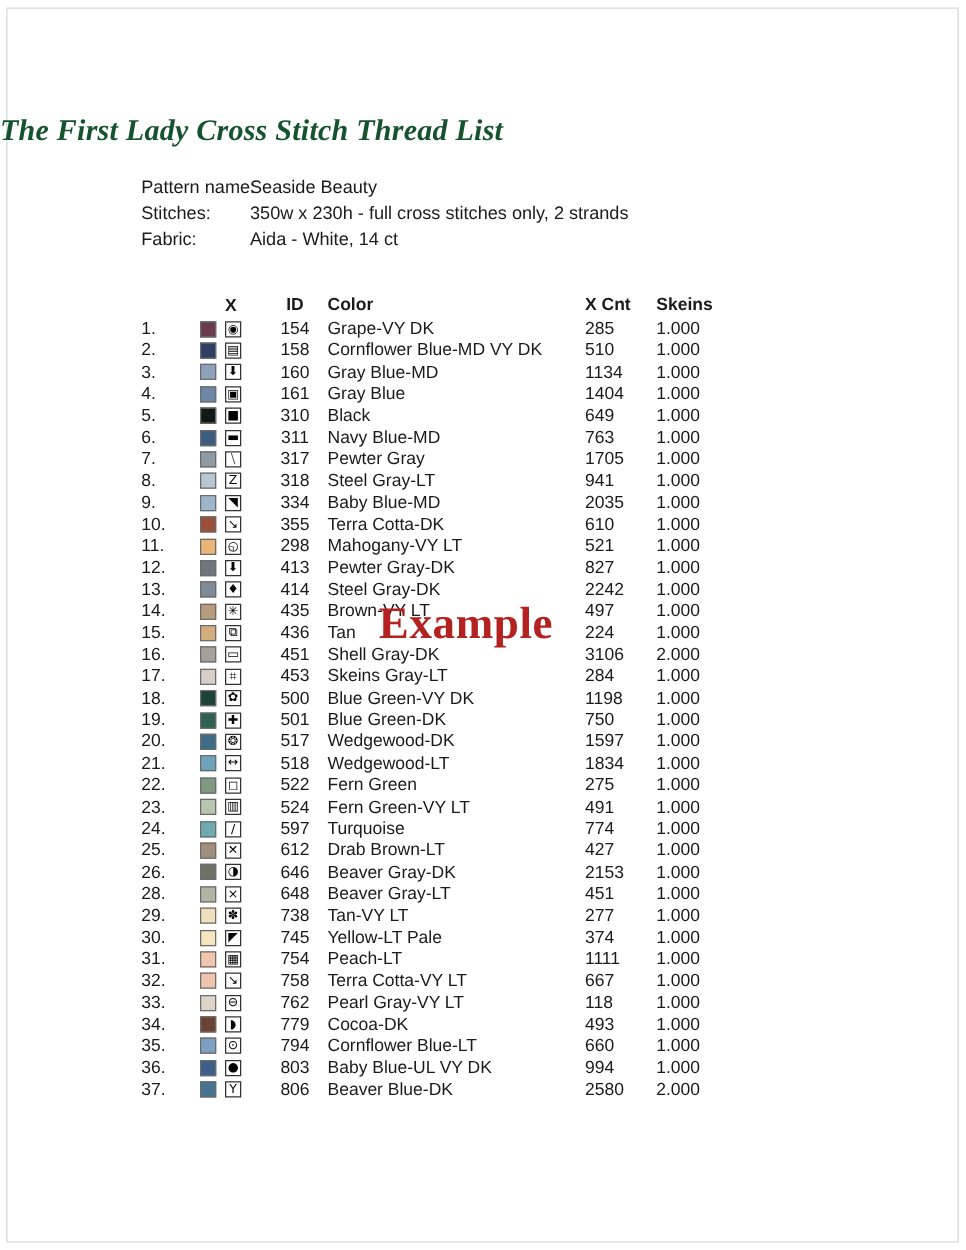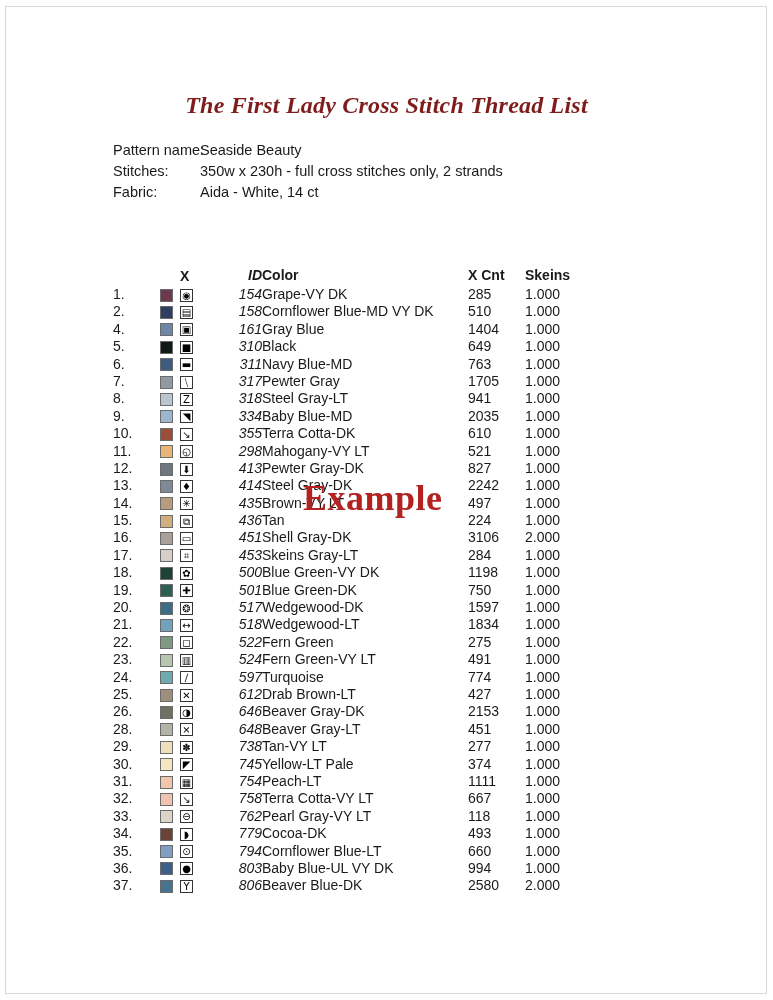--- a/index.html
+++ b/index.html
@@ -28,26 +28,26 @@
     width: 762px;
     height: 988px;
     border: 1px solid #d8d8d8;
     box-sizing: border-box;
     pointer-events: none;
   }
   .doc-title {
     position: absolute;
     left: 0; top: 92px;
     width: 773px;
-    text-align: center;
+    text-align: left;
     font-family: "Liberation Serif", serif;
     font-style: italic;
     font-weight: bold;
     font-size: 24px;
-    color: #7f1d1d;
+    color: #14532d;
     letter-spacing: 0.2px;
   }
   .meta {
     position: absolute;
     left: 113px;
     top: 140px;
     width: 600px;
     font-size: 14.5px;
     color: #1a1a1a;
   }
@@ -82,22 +82,22 @@
     white-space: nowrap;
   }
   .tr {
     height: 17.4px;
     line-height: 17.4px;
     white-space: nowrap;
   }
   .c-num    { display:inline-block; width: 47px; text-align: left; }
   .c-swatch { display:inline-block; width: 20px; text-align: left; vertical-align: middle;}
   .c-sym    { display:inline-block; width: 30px; text-align: left; vertical-align: middle;}
-  .c-id     { display:inline-block; width: 52px; text-align: right; font-style: italic; }
-  .c-color  { display:inline-block; width: 206px; text-align: left; margin-top: 32px; }
+  .c-id     { display:inline-block; width: 52px; text-align: center; }
+  .c-color  { display:inline-block; width: 206px; text-align: left; }
   .c-cnt    { display:inline-block; width: 57px; text-align: left; }
   .c-skeins { display:inline-block; width: 60px; text-align: left; }
 
   .th-row .c-num    { width: 47px; }
   .th-row .c-swatch { width: 20px; }
   .th-row .c-sym    { width: 30px; }
 
   .swatch {
     display: inline-block;
     width: 13px;
@@ -154,20 +154,21 @@
     </div>
   </div>
 
   <div class="thread-table">
     <div class="th-row">
       <span class="c-num"></span><span class="c-swatch"></span><span class="c-sym">X</span><span class="c-id">ID</span><span class="c-color">Color</span><span class="c-cnt">X Cnt</span><span class="c-skeins">Skeins</span>
     </div>
     <div id="rows-container">
         <div class="tr"><span class="c-num">1.</span><span class="c-swatch"><span class="swatch" style="background: rgb(107, 58, 78);"></span></span><span class="c-sym"><span class="symbol">◉</span></span><span class="c-id">154</span><span class="c-color">Grape-VY DK</span><span class="c-cnt">285</span><span class="c-skeins">1.000</span></div>
         <div class="tr"><span class="c-num">2.</span><span class="c-swatch"><span class="swatch" style="background: rgb(46, 63, 99);"></span></span><span class="c-sym"><span class="symbol">▤</span></span><span class="c-id">158</span><span class="c-color">Cornflower Blue-MD VY DK</span><span class="c-cnt">510</span><span class="c-skeins">1.000</span></div>
+        <div class="tr"><span class="c-num">3.</span><span class="c-swatch"><span class="swatch" style="background: rgb(142, 163, 187);"></span></span><span class="c-sym"><span class="symbol">⬇</span></span><span class="c-id">160</span><span class="c-color">Gray Blue-MD</span><span class="c-cnt">1134</span><span class="c-skeins">1.000</span></div>
         <div class="tr"><span class="c-num">4.</span><span class="c-swatch"><span class="swatch" style="background: rgb(109, 136, 166);"></span></span><span class="c-sym"><span class="symbol">▣</span></span><span class="c-id">161</span><span class="c-color">Gray Blue</span><span class="c-cnt">1404</span><span class="c-skeins">1.000</span></div>
         <div class="tr"><span class="c-num">5.</span><span class="c-swatch"><span class="swatch" style="background: rgb(16, 26, 20);"></span></span><span class="c-sym"><span class="symbol">■</span></span><span class="c-id">310</span><span class="c-color">Black</span><span class="c-cnt">649</span><span class="c-skeins">1.000</span></div>
         <div class="tr"><span class="c-num">6.</span><span class="c-swatch"><span class="swatch" style="background: rgb(60, 92, 128);"></span></span><span class="c-sym"><span class="symbol">▬</span></span><span class="c-id">311</span><span class="c-color">Navy Blue-MD</span><span class="c-cnt">763</span><span class="c-skeins">1.000</span></div>
         <div class="tr"><span class="c-num">7.</span><span class="c-swatch"><span class="swatch" style="background: rgb(143, 154, 163);"></span></span><span class="c-sym"><span class="symbol">⧹</span></span><span class="c-id">317</span><span class="c-color">Pewter Gray</span><span class="c-cnt">1705</span><span class="c-skeins">1.000</span></div>
         <div class="tr"><span class="c-num">8.</span><span class="c-swatch"><span class="swatch" style="background: rgb(185, 197, 207);"></span></span><span class="c-sym"><span class="symbol">Z</span></span><span class="c-id">318</span><span class="c-color">Steel Gray-LT</span><span class="c-cnt">941</span><span class="c-skeins">1.000</span></div>
         <div class="tr"><span class="c-num">9.</span><span class="c-swatch"><span class="swatch" style="background: rgb(155, 182, 205);"></span></span><span class="c-sym"><span class="symbol">◥</span></span><span class="c-id">334</span><span class="c-color">Baby Blue-MD</span><span class="c-cnt">2035</span><span class="c-skeins">1.000</span></div>
         <div class="tr"><span class="c-num">10.</span><span class="c-swatch"><span class="swatch" style="background: rgb(155, 79, 58);"></span></span><span class="c-sym"><span class="symbol">↘</span></span><span class="c-id">355</span><span class="c-color">Terra Cotta-DK</span><span class="c-cnt">610</span><span class="c-skeins">1.000</span></div>
         <div class="tr"><span class="c-num">11.</span><span class="c-swatch"><span class="swatch" style="background: rgb(232, 180, 119);"></span></span><span class="c-sym"><span class="symbol">◵</span></span><span class="c-id">298</span><span class="c-color">Mahogany-VY LT</span><span class="c-cnt">521</span><span class="c-skeins">1.000</span></div>
         <div class="tr"><span class="c-num">12.</span><span class="c-swatch"><span class="swatch" style="background: rgb(110, 119, 128);"></span></span><span class="c-sym"><span class="symbol">⬇</span></span><span class="c-id">413</span><span class="c-color">Pewter Gray-DK</span><span class="c-cnt">827</span><span class="c-skeins">1.000</span></div>
         <div class="tr"><span class="c-num">13.</span><span class="c-swatch"><span class="swatch" style="background: rgb(126, 139, 150);"></span></span><span class="c-sym"><span class="symbol">♦</span></span><span class="c-id">414</span><span class="c-color">Steel Gray-DK</span><span class="c-cnt">2242</span><span class="c-skeins">1.000</span></div>

